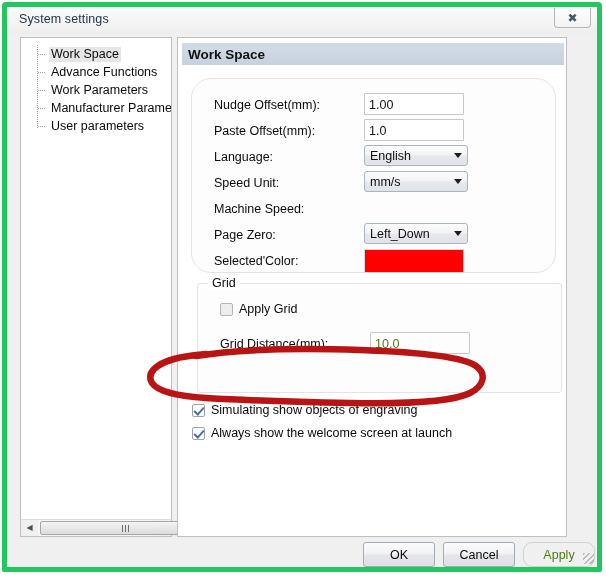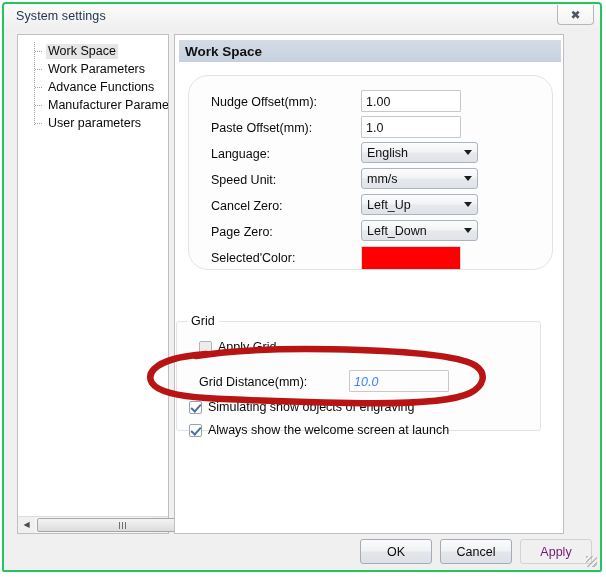--- a/index.html
+++ b/index.html
@@ -21,21 +21,21 @@
   }
 
   
   .window {
     position: absolute;
     left: 2px;
     top: 2px;
     width: 600px;
     height: 570px;
     box-sizing: border-box;
-    border: 2px solid #22c55e;
+    border: 5px solid #22c55e;
     border-radius: 4px 4px 2px 2px;
     background: #f0f0f0;
     box-shadow: 0 0 0 1px #ffffff inset;
   }
 
   .titlebar {
     position: absolute;
     left: 0; top: 0;
     width: 100%;
     height: 27px;
@@ -221,21 +221,21 @@
   }
 
   .groupbox {
     position: absolute;
     box-sizing: border-box;
     border: 1px solid #e0e4e8;
     border-radius: 3px;
     background: #fdfdfe;
   }
   #gb-main { left: 13px; top: 40px; width: 365px; height: 195px; border-radius: 20px; }
-  #gb-grid { left: 1px; top: 245px; width: 365px; height: 110px; margin-top: 41px; }
+  #gb-grid { left: 19px; top: 245px; width: 365px; height: 110px; }
 
   .gb-legend {
     position: absolute;
     left: 10px;
     top: -8px;
     background: #ffffff;
     padding: 0 4px;
     font-size: 12.5px;
     color: #0a0a0a;
   }
@@ -264,30 +264,29 @@
     box-sizing: border-box;
     border: 1px solid #c8c8c8;
     background: #ffffff;
     font-size: 12.5px;
     color: #101010;
     padding: 2px 0 0 4px;
     font-family: "Liberation Sans", sans-serif;
     border-radius: 1px;
   }
   .tinput.disabled {
-    color: #3b82f6;
+    color: #4d7c0f;
     background: #fdfdfd;
-    font-style: italic;
   }
 
   .combo {
     position: absolute;
     left: 172px;
     top: 0;
-    width: 117px;
+    width: 104px;
     height: 21px;
     box-sizing: border-box;
     border: 1px solid #a9b4c1;
     border-radius: 3px;
     background: linear-gradient(to bottom, #fcfcfd 0%, #f2f3f5 48%, #e6e8ec 52%, #e0e3e8 100%);
     display: flex;
     align-items: center;
   }
   .combo .cval {
     font-size: 12.5px;
@@ -369,23 +368,24 @@
     border: 1px solid #a2acb8;
     border-radius: 3px;
     background: linear-gradient(to bottom, #fbfbfc 0%, #f1f2f4 48%, #e4e6ea 52%, #dde0e5 100%);
     display: flex;
     align-items: center;
     justify-content: center;
     font-size: 12.5px;
     color: #0a0a0a;
   }
   .btn.disabled {
-    color: #701a75;
+    color: #4d7c0f;
     border-color: #d2d2d2;
     background: #f0f0f0;
+    border-radius: 9px;
   }
   .footer {
     position: absolute;
     left: 0;
     top: 508px;
     width: 100%;
     height: 34px;
   }
 
   
@@ -426,24 +426,24 @@
     <div class="client">
 
       <div class="tree-panel">
         <div class="tree-inner">
           <div class="tree-trunk"></div>
 
           <div class="tree-item selected">
             <span class="lbl">Work Space</span>
           </div>
           <div class="tree-item">
+            <span class="lbl">Advance Functions</span>
+          </div>
+          <div class="tree-item">
             <span class="lbl">Work Parameters</span>
-          </div>
-          <div class="tree-item">
-            <span class="lbl">Advance Functions</span>
           </div>
           <div class="tree-item">
             <span class="lbl">Manufacturer Paramet</span>
           </div>
           <div class="tree-item">
             <span class="lbl">User parameters</span>
           </div>
         </div>
 
         <div class="hscroll">
@@ -493,27 +493,21 @@
             <div class="flabel">Speed Unit:</div>
             <div class="combo">
               <span class="cval">mm/s</span>
               <span class="carrow">
                   <i></i>
                 </span>
             </div>
           </div>
 
           <div class="frow" style="top:118px">
-            <div class="flabel">Cancel Zero:</div>
-            <div class="combo">
-              <span class="cval">Left_Up</span>
-              <span class="carrow">
-                  <i></i>
-                </span>
-            </div>
+            <div class="flabel">Machine Speed:</div>
           </div>
 
           <div class="frow" style="top:144px">
             <div class="flabel">Page Zero:</div>
             <div class="combo">
               <span class="cval">Left_Down</span>
               <span class="carrow">
                   <i></i>
                 </span>
             </div>

